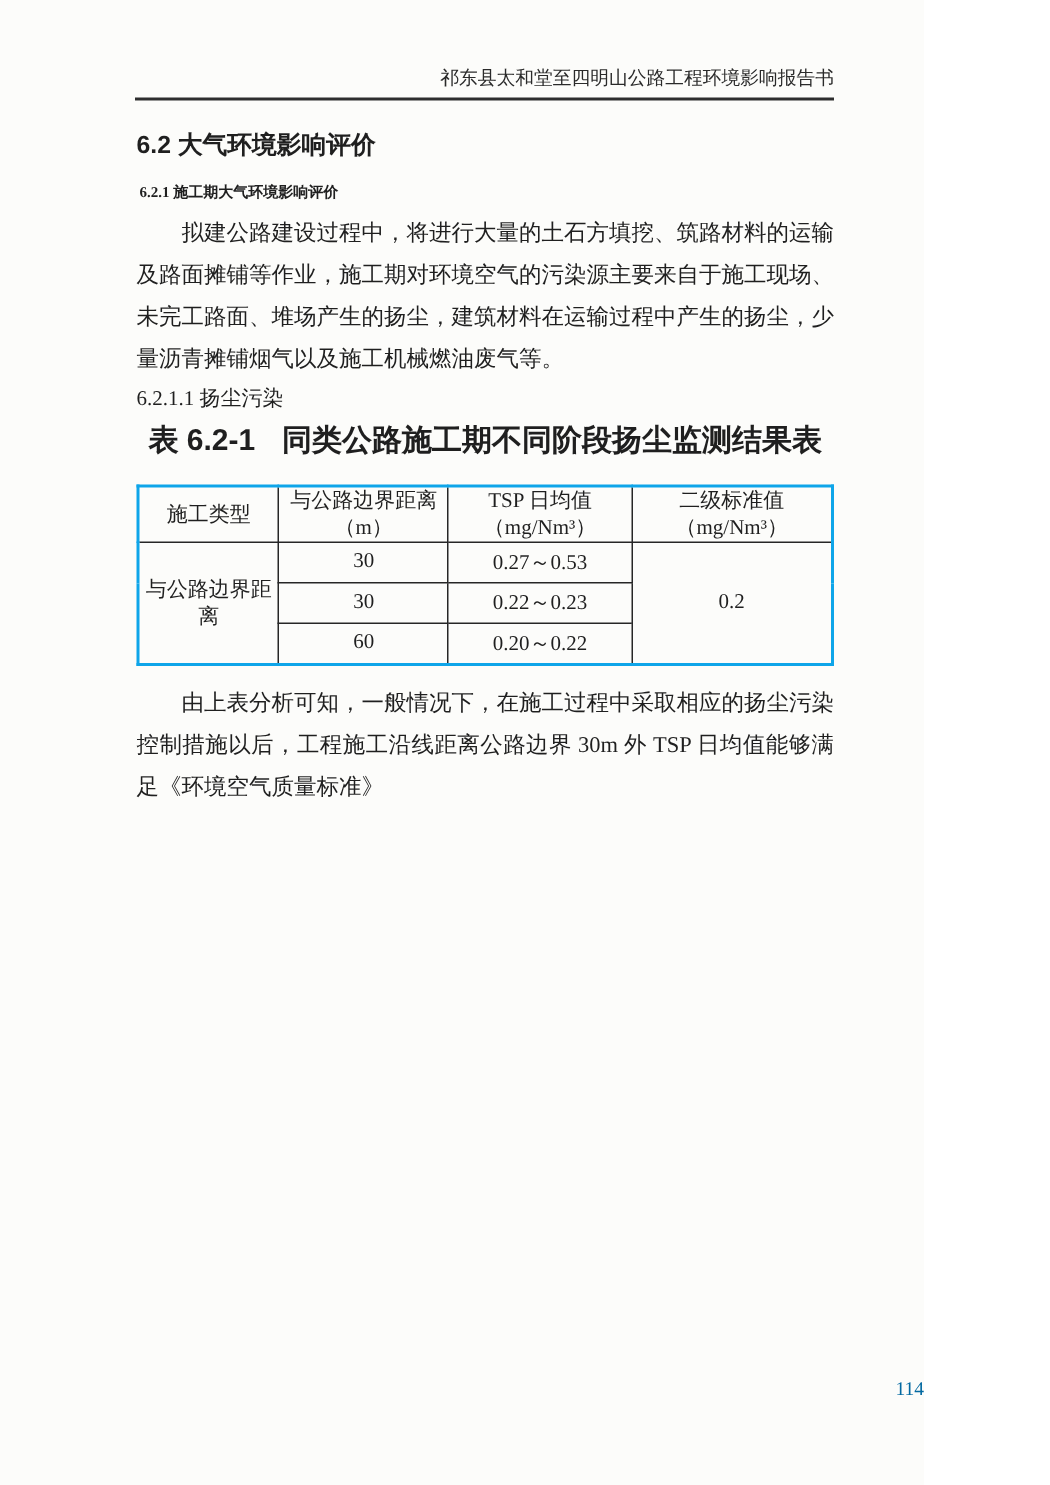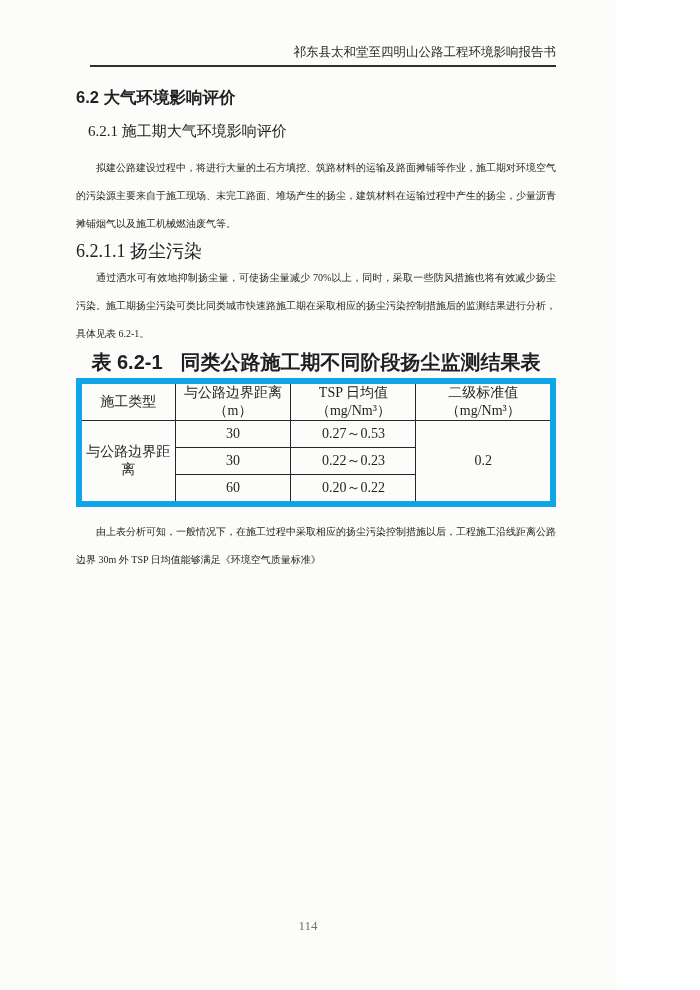--- a/index.html
+++ b/index.html
@@ -21,63 +21,63 @@
     text-align: right;
     font-size: 12.5px;
     line-height: 16px;
     color: #2a2a2a;
     border-bottom: 2px solid #2e2e2e;
     padding-bottom: 5px;
   }
   .content {
     position: absolute;
     top: 86px;
-    left: 76px;
+    left: 91px;
     right: 60px;
   }
   .h1 {
     font-family: "Liberation Sans", "DejaVu Sans", sans-serif;
     font-size: 16.5px;
     font-weight: bold;
     line-height: 22px;
     margin: 0 0 10px 0;
   }
   .h2 {
-    font-size: 15px;
-    font-weight: normal;
+    font-size: 10px;
+    font-weight: bold;
     line-height: 22px;
-    margin: 12px;
+    margin: 2px;
   }
   .h3 {
-    font-size: 18px;
+    font-size: 14px;
     font-weight: normal;
     line-height: 26px;
     margin: 0;
   }
   p.body {
-    font-size: 10px;
+    font-size: 15px;
     line-height: 28px;
     text-align: justify;
     text-indent: 2em;
     margin: 0;
   }
   .table-caption {
     margin-top: 4px;
     text-align: center;
     font-family: "Liberation Sans", "DejaVu Sans", sans-serif;
     font-weight: bold;
     font-size: 20px;
     line-height: 20px;
   }
   .table-caption .cap-label { margin-right: 18px; }
   table.dust-table {
-    margin-top: 6px;
+    margin-top: 19px;
     width: 100%;
     border-collapse: collapse;
-    border: 6px solid #0ea5e9;
+    border: 2px solid #0ea5e9;
     font-size: 14px;
     table-layout: fixed;
   }
   table.dust-table th, table.dust-table td {
     border: 1px solid #262626;
     text-align: center;
     vertical-align: middle;
     font-weight: normal;
     padding: 0 2px;
   }
@@ -86,44 +86,43 @@
   col.c1 { width: 20.3%; }
   col.c2 { width: 24.4%; }
   col.c3 { width: 26.4%; }
   col.c4 { width: 28.9%; }
   p.after-table { margin-top: 11px; }
   .footer {
     position: absolute;
     top: 918px;
     left: 0;
     width: 100%;
-    text-align: center;
+    text-align: right;
     font-size: 13px;
-    color: #737373;
+    color: #0369a1;
   }
 </style>
 </head>
 <body>
 
 <div class="page">
 
   <div class="header">
     <span>祁东县太和堂至四明山公路工程环境影响报告书</span>
   </div>
 
   <div class="content">
 
     <div class="h1">6.2 大气环境影响评价</div>
     <div class="h2">6.2.1  施工期大气环境影响评价</div>
 
     <p class="body">拟建公路建设过程中，将进行大量的土石方填挖、筑路材料的运输及路面摊铺等作业，施工期对环境空气的污染源主要来自于施工现场、未完工路面、堆场产生的扬尘，建筑材料在运输过程中产生的扬尘，少量沥青摊铺烟气以及施工机械燃油废气等。</p>
 
     <div class="h3">6.2.1.1  扬尘污染</div>
 
-    <p class="body">通过洒水可有效地抑制扬尘量，可使扬尘量减少 70%以上，同时，采取一些防风措施也将有效减少扬尘污染。施工期扬尘污染可类比同类城市快速路施工期在采取相应的扬尘污染控制措施后的监测结果进行分析，具体见表 6.2-1。</p>
 
     <div class="table-caption">
       <span class="cap-label">表 6.2-1</span><span>同类公路施工期不同阶段扬尘监测结果表</span>
     </div>
 
     <table class="dust-table">
       <colgroup>
         <col class="c1">
           <col class="c2">
           <col class="c3">

